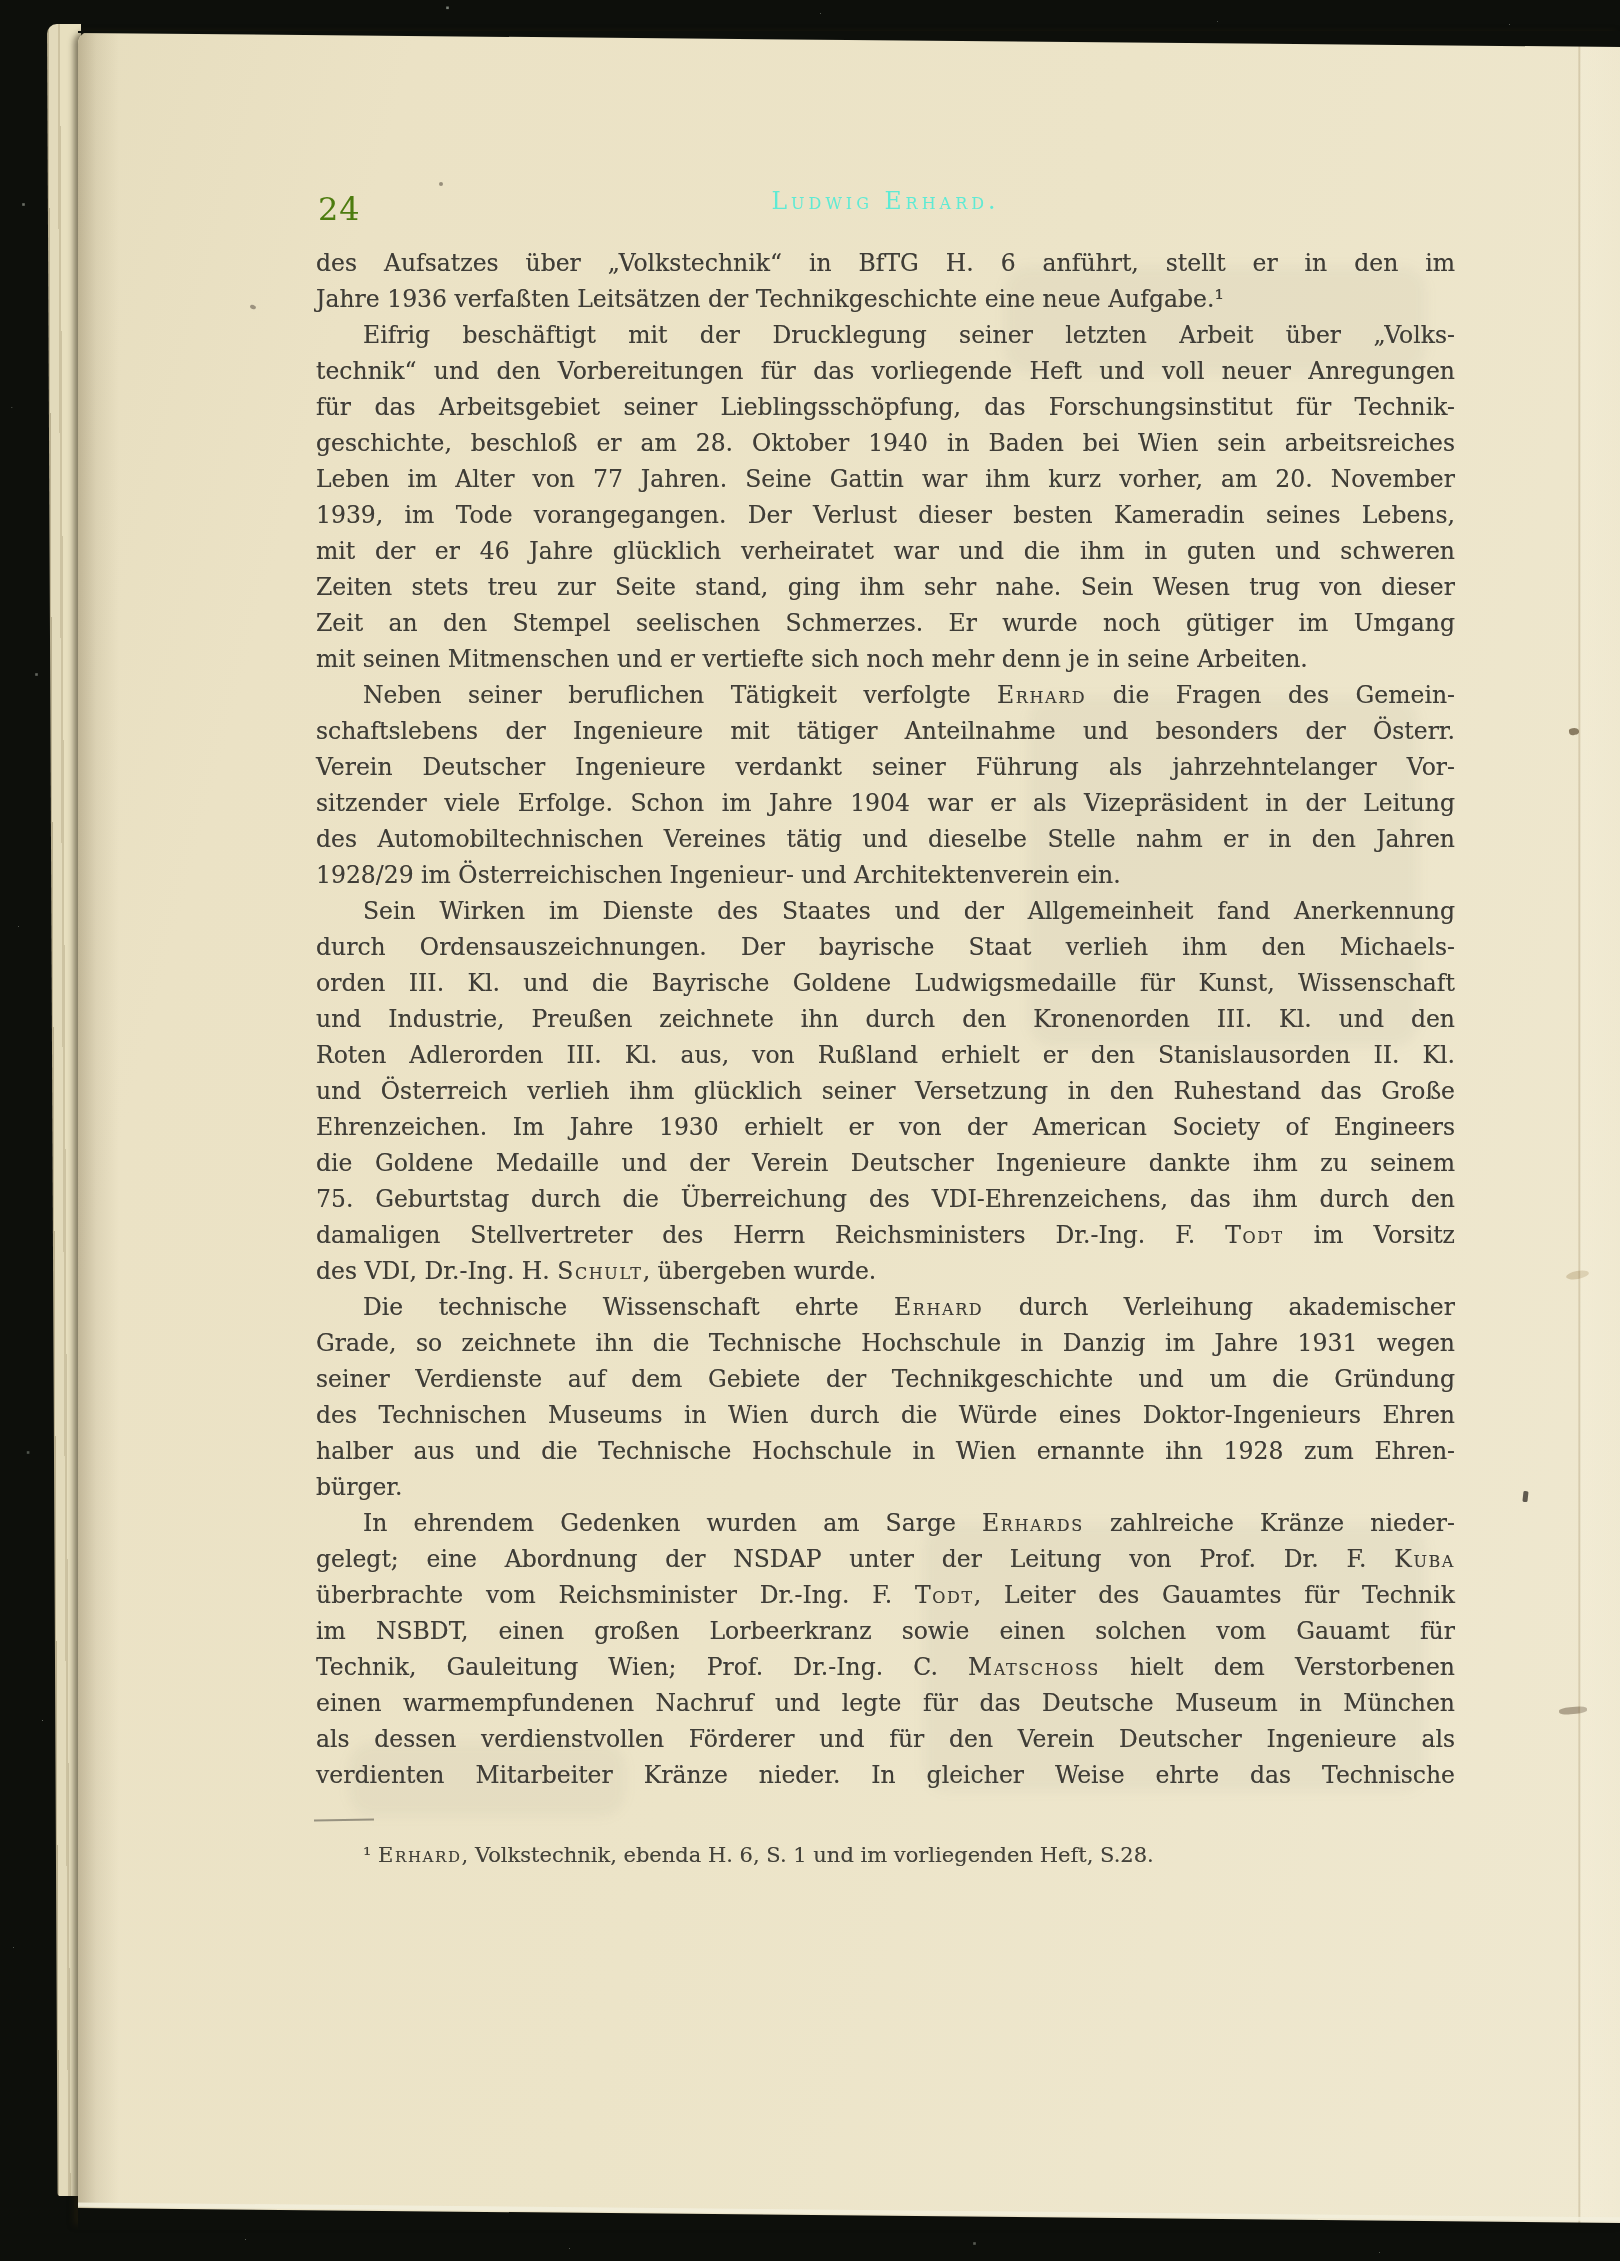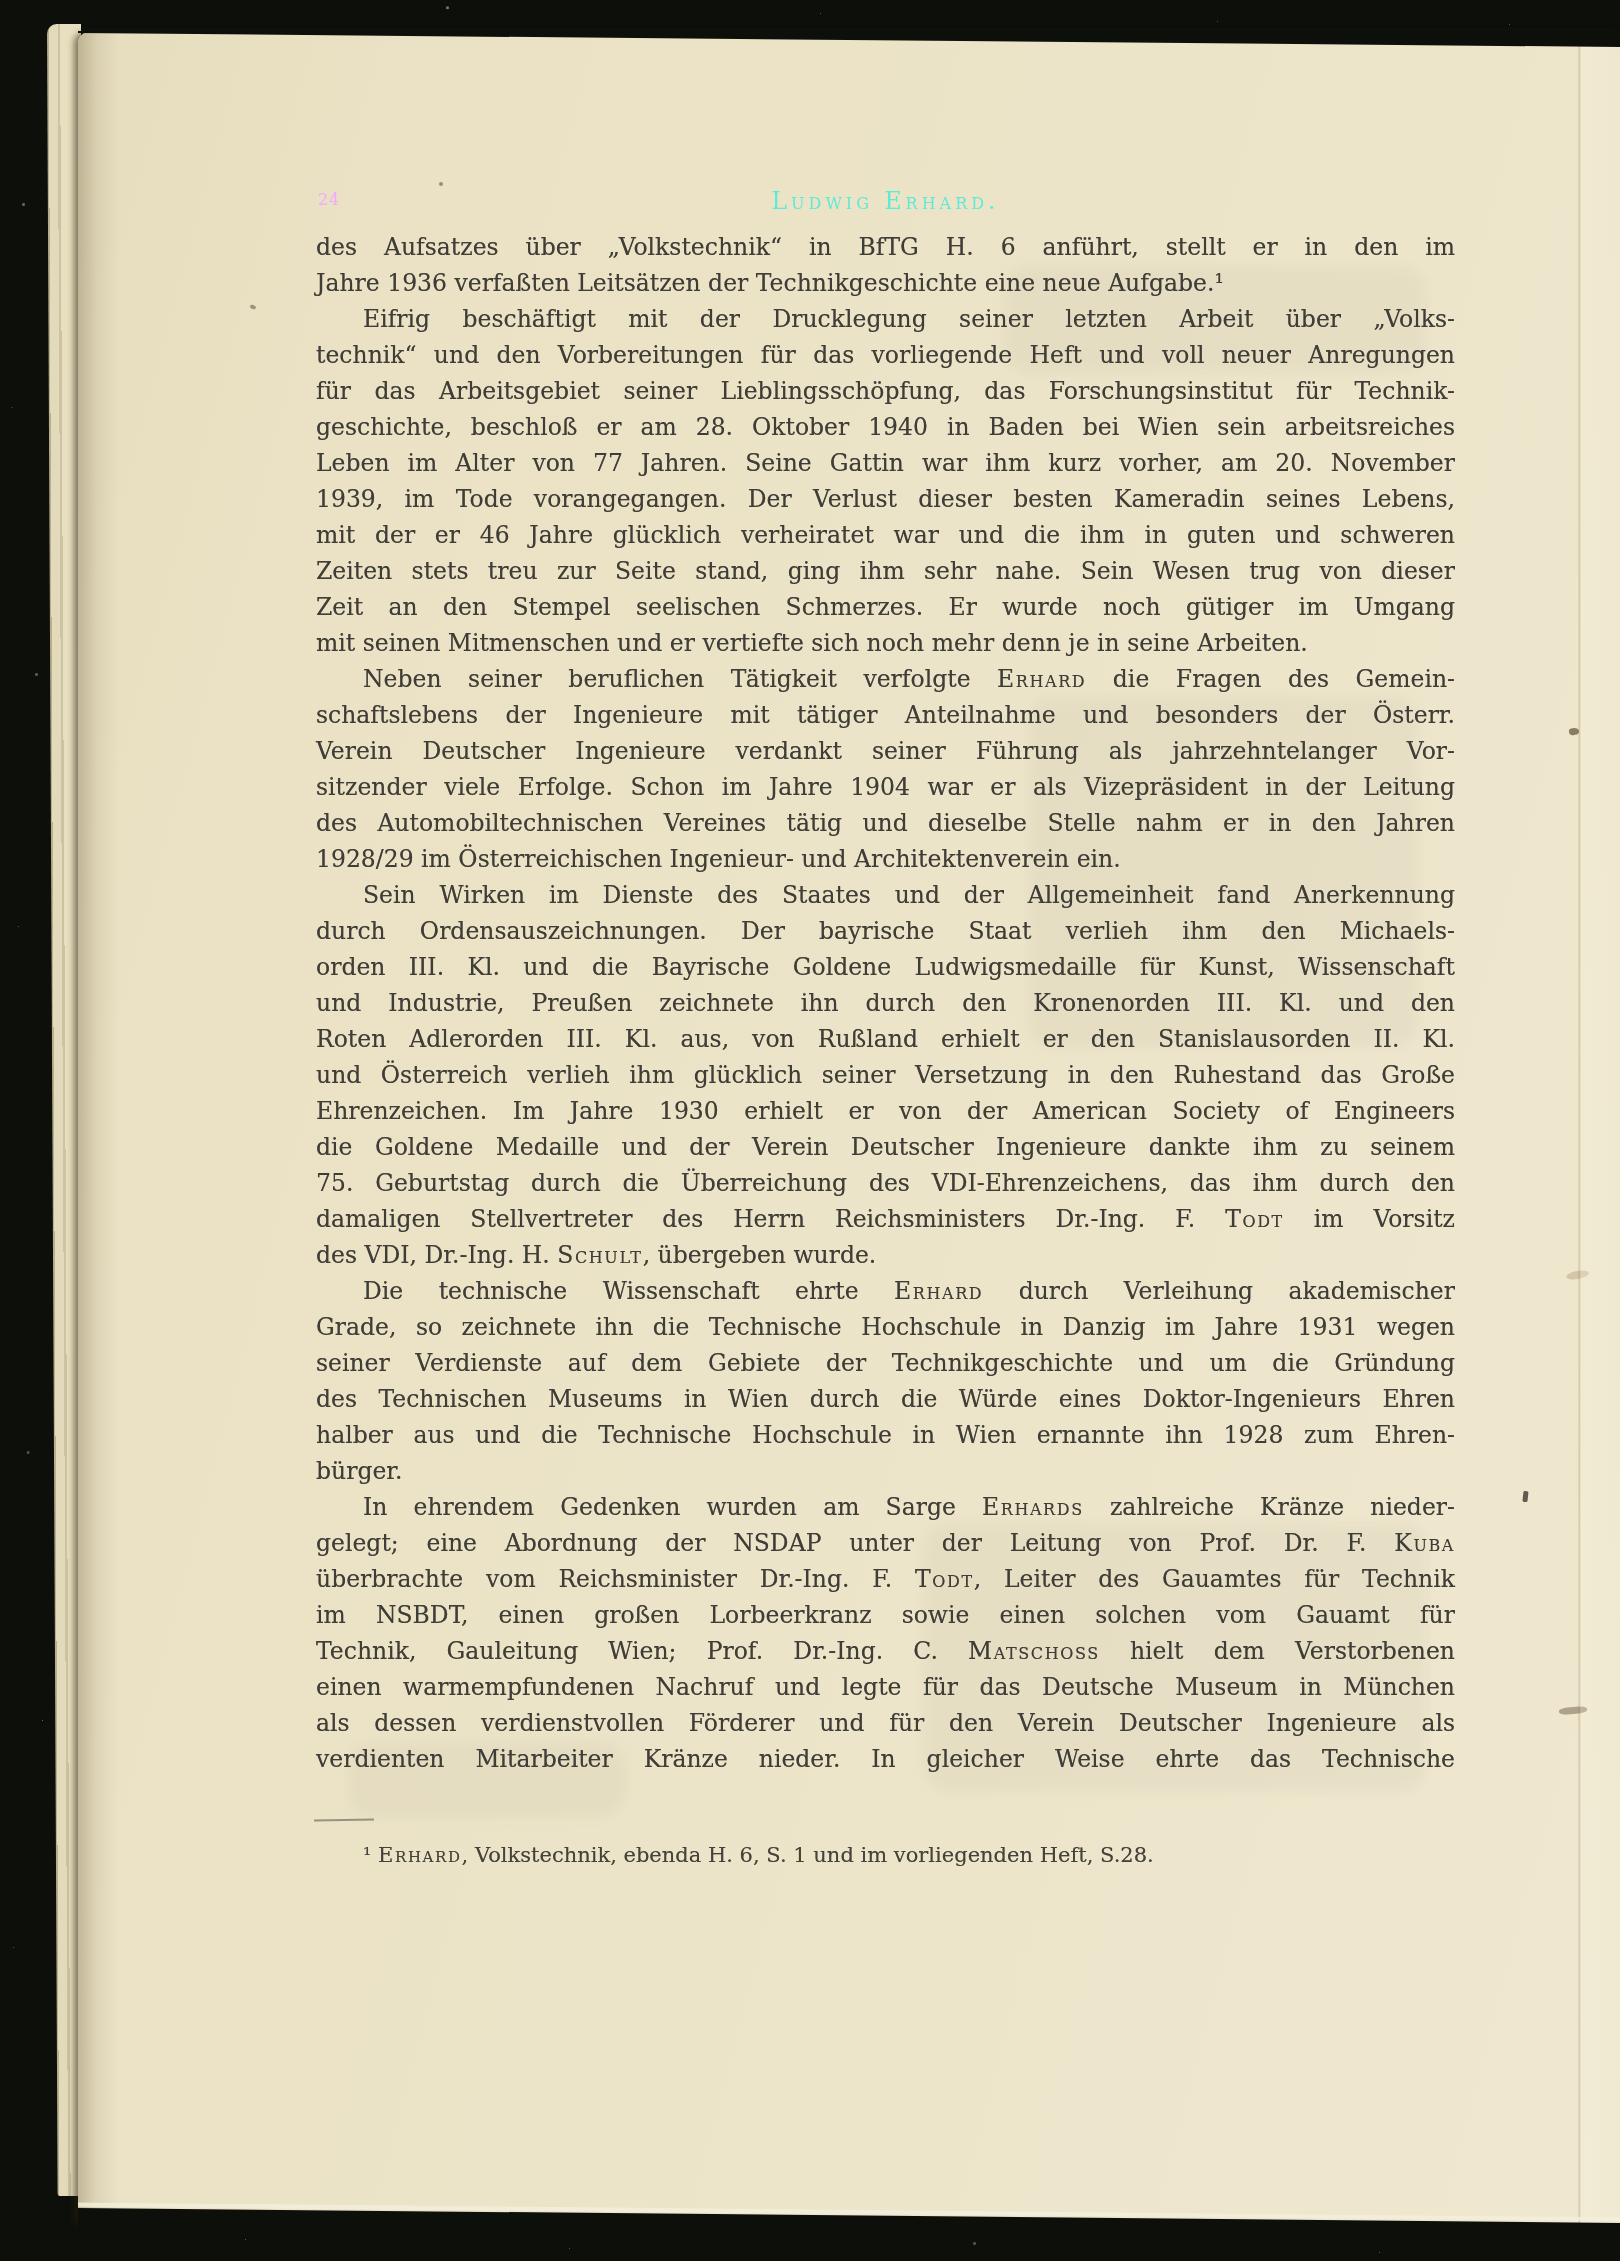--- a/index.html
+++ b/index.html
@@ -68,26 +68,26 @@
     background:linear-gradient(to right,rgba(255,251,235,.20),rgba(255,251,235,.08));}
 
   
   .ghost{position:absolute;background:rgba(108,116,86,.055);filter:blur(5.7px);border-radius:24px;}
   .g1{left:1005px;top:267px;width:421px;height:105px;}
   .g2{left:1029px;top:697px;width:389px;height:349px;}
   .g3{left:924px;top:1524px;width:502px;height:267px;}
   .g4{left:349px;top:1743px;width:276px;height:73px;}
 
   
-  .pagenum{position:absolute;left:318px;top:190px;font-size:16px;color:#f0abfc;letter-spacing:0.8px;}
+  .pagenum{position:absolute;left:318px;top:190px;font-size:32px;color:#4d7c0f;letter-spacing:0.8px;}
   .running-title{
     position:absolute;left:316px;top:187px;width:1139px;text-align:center;
     font-variant:small-caps;letter-spacing:4px;font-size:23.5px;color:#5eead4;
   }
-  .body-block{position:absolute;left:316px;top:229px;width:1139px;}
+  .body-block{position:absolute;left:316px;top:245px;width:1139px;}
   .line{
     font-size:23.5px;line-height:36px;height:36px;color:#3f3d37;
     text-align:justify;text-align-last:justify;
     text-shadow:0 0 0.5px rgba(63,61,55,.55);
     white-space:nowrap;
   }
   .line.end{text-align-last:left;}
   .line.indent{text-indent:47px;}
   .sc{font-variant:small-caps;letter-spacing:1.6px;}
 

